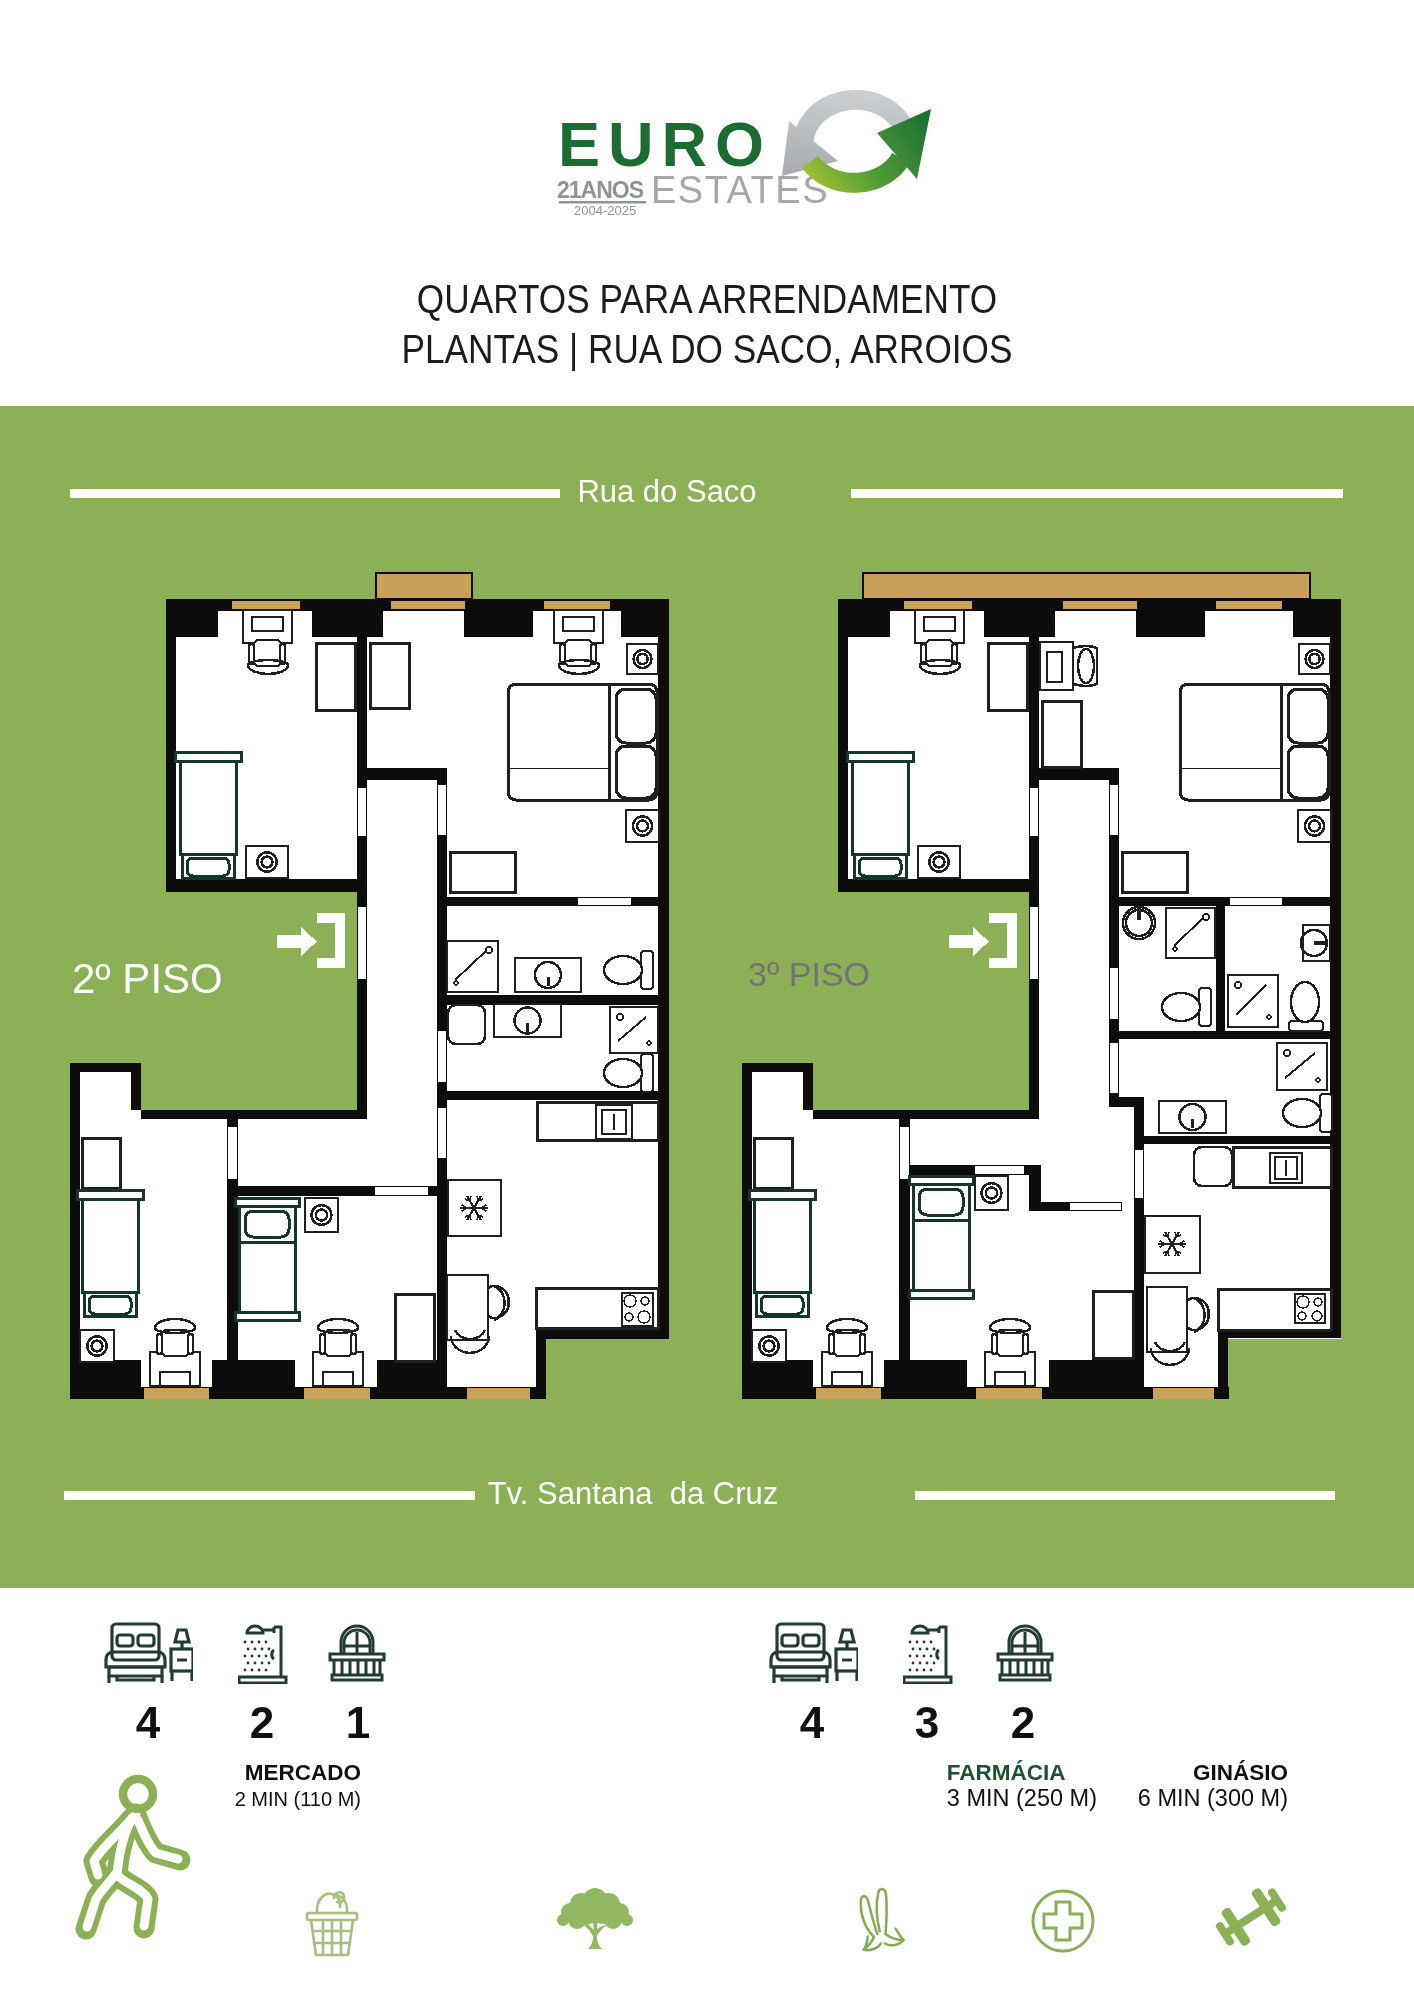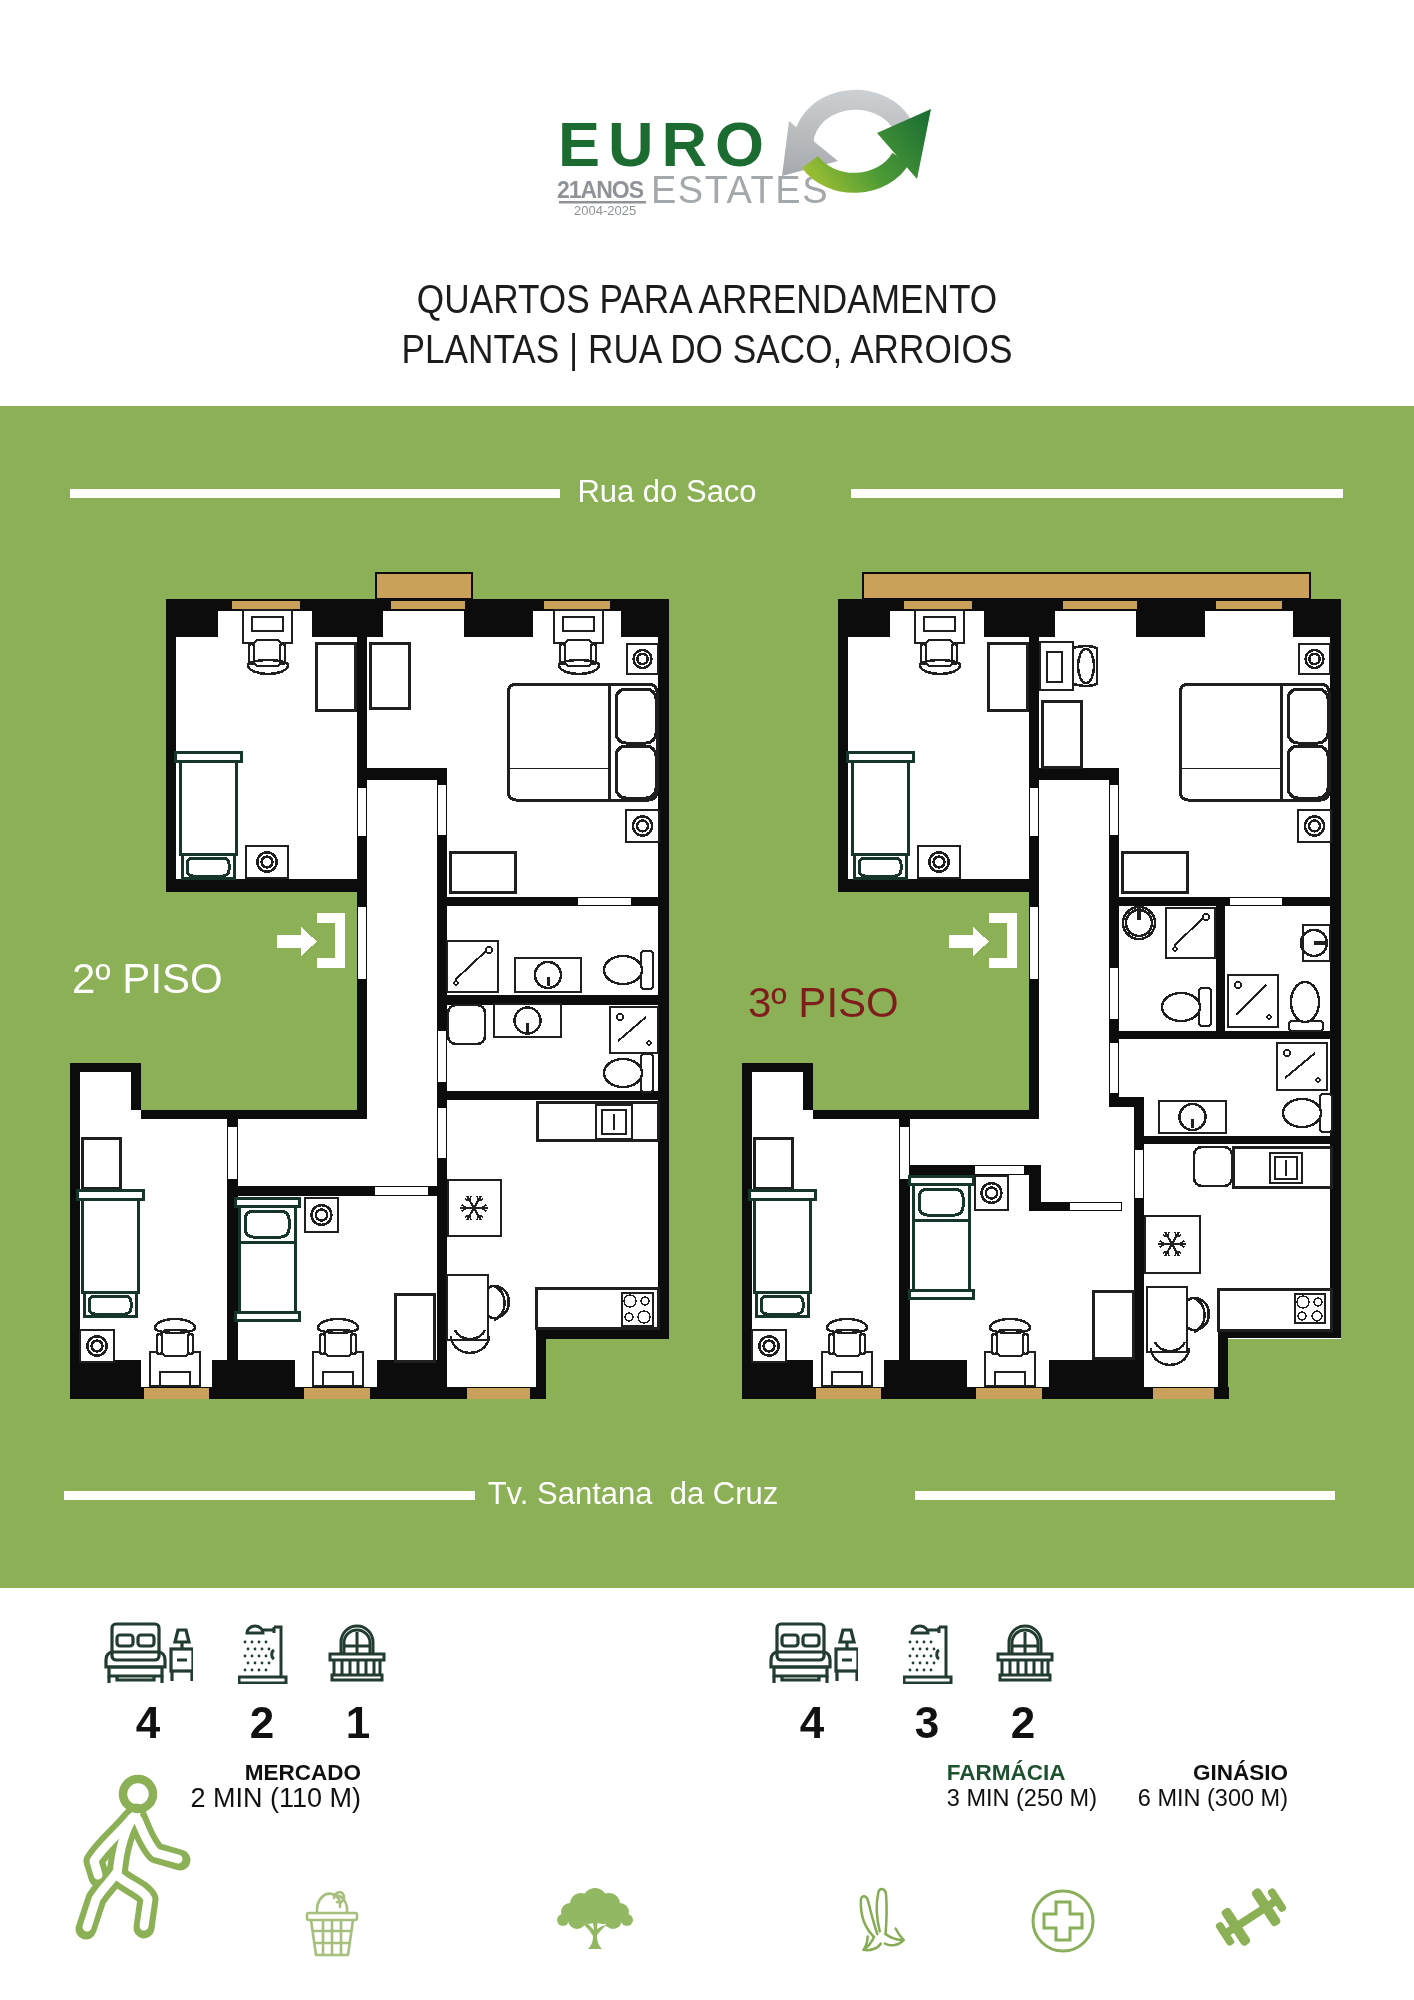--- a/index.html
+++ b/index.html
@@ -588,21 +588,21 @@
 <div class="abs" style="left:851px;top:489px;width:492px;height:9px;background:#ffffff;"></div>
 
 <div class="abs" style="left:0;top:1476px;width:1266px;text-align:center;color:#ffffff;font-size:31px;">Tv.&nbsp;Santana&nbsp; da&nbsp;Cruz</div>
 
 <div class="abs" style="left:64px;top:1491px;width:411px;height:9px;background:#ffffff;"></div>
 
 <div class="abs" style="left:915px;top:1491px;width:420px;height:9px;background:#ffffff;"></div>
 
 <div class="abs" style="left:72px;top:955px;color:#ffffff;font-size:42px;">2º PISO</div>
 
-<div class="abs" style="left:748px;top:955px;color:#7f1d1d;font-size:42px;margin-top:24px;">3º PISO</div>
+<div class="abs" style="left:748px;top:955px;color:#737373;font-size:34px;">3º PISO</div>
 
 <div class="abs" style="left:0;top:1588px;width:1414px;height:412px;">
 
 <svg class="abs" style="left:101px;top:34px;" width="92" height="62" viewBox="0 0 92 62" fill="none">
 <g stroke="#223c31" stroke-width="3.2" fill="none">
 <rect x="11" y="2" width="47" height="36" rx="4"></rect>
 <rect x="16" y="13" width="16" height="11" rx="3"></rect>
 <rect x="37" y="13" width="16" height="11" rx="3"></rect>
 <path d="M 5,45 L 5,38 Q 5,30 13,30 L 56,30 Q 64,30 64,38 L 64,45 Z"></path>
 <path d="M 8,45 h 53 v 9 h -53 z"></path>
@@ -738,21 +738,21 @@
 <path d="M 62,41 C 52,52 45,76 43,103"></path>
 <path d="M 64,47 C 70,62 76,74 82,80 L 104,86"></path>
 <path d="M 58,45 C 46,60 28,74 20,88 L 24,102"></path>
 <path d="M 43,99 C 37,108 28,116 22,126 L 13,154"></path>
 <path d="M 44,103 C 54,112 70,117 74,126 L 70,153"></path>
 </g>
 <circle cx="64" cy="21" r="15" stroke="#8bb055" stroke-width="8.5"></circle>
 </g>
 </svg>
 
-<div style="position:absolute;right:1053px;top:172px;text-align:right;font-size:22.5px;line-height:25.5px;color:#101010;font-weight:bold;white-space:nowrap;">MERCADO<br><span style="font-weight:normal;font-size:27px;">2 MIN (110 M)</span></div>
+<div style="position:absolute;right:1053px;top:172px;text-align:right;font-size:22.5px;line-height:25.5px;color:#101010;font-weight:bold;white-space:nowrap;">MERCADO<br><span style="font-weight:normal;font-size:20px;">2 MIN (110 M)</span></div>
 
 
 
 <div style="position:absolute;right:317px;top:172px;text-align:left;font-size:22.5px;line-height:25.5px;color:#1d5130;font-weight:bold;white-space:nowrap;">FARMÁCIA<br><span style="font-weight:normal;font-size:23.5px;color:#101010;">3 MIN (250 M)</span></div>
 
 <div style="position:absolute;right:126px;top:172px;text-align:right;font-size:22.5px;line-height:25.5px;color:#101010;font-weight:bold;white-space:nowrap;">GINÁSIO<br><span style="font-weight:normal;font-size:23.5px;margin-left:32px;">6 MIN (300 M)</span></div>
 
 <svg class="abs" style="left:301px;top:297px;" width="62" height="74" viewBox="0 0 62 74" fill="none">
 <g stroke="#a6bf7d" stroke-width="2.6" fill="none" stroke-linejoin="round" stroke-linecap="round">
 <path d="M 33,13 c 1,-7 9,-8 10,-1 c 0.5,4 -3,6 -7,5"></path>

